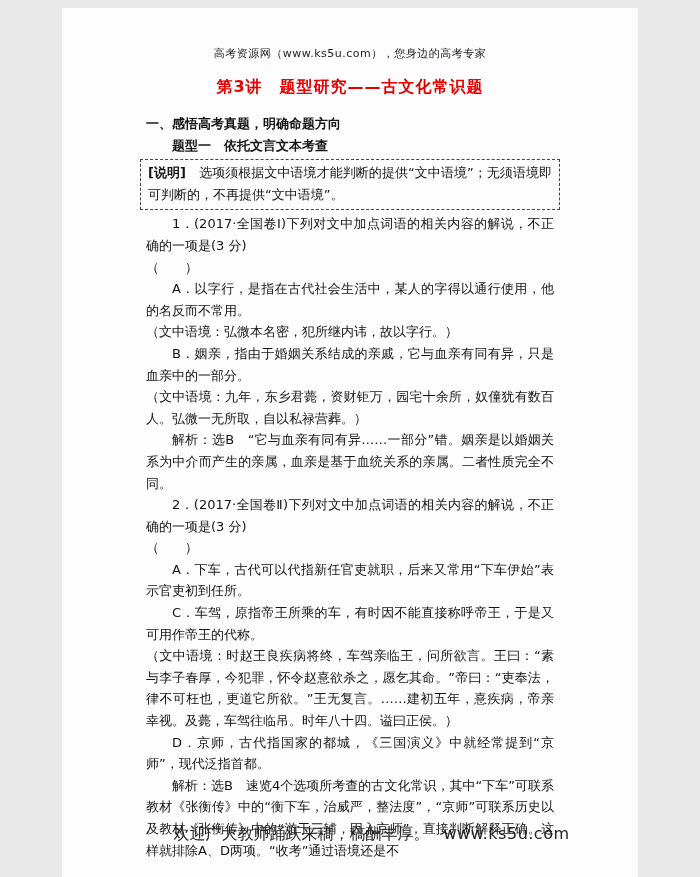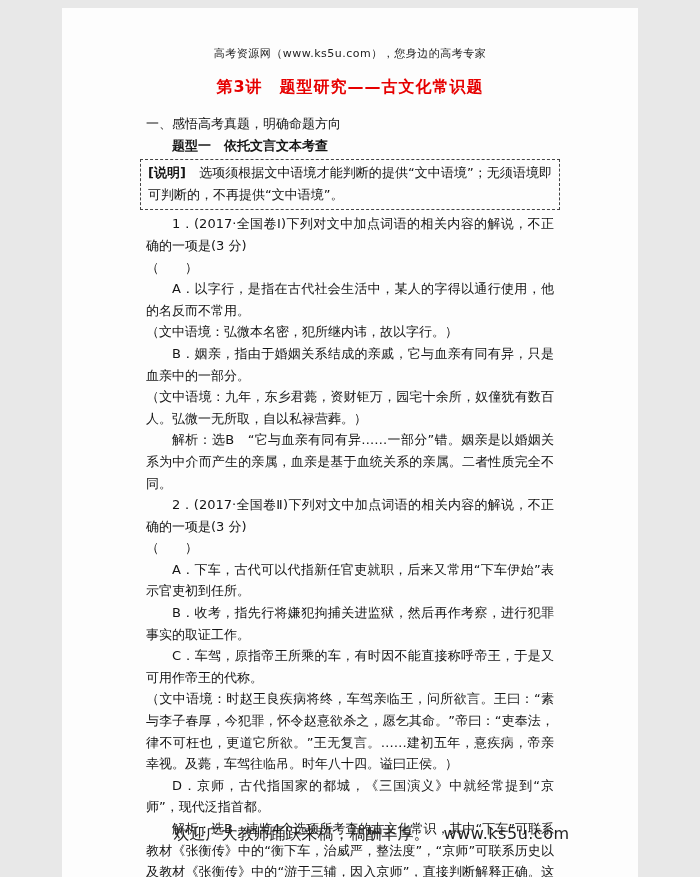--- a/index.html
+++ b/index.html
@@ -31,21 +31,21 @@
     margin:0 0 15px 0;
   }
   .content p {
     margin:0;
     font-size:13px;
     line-height:21.6px;
     text-align:justify;
     word-break:break-all;
   }
   .indent { text-indent:2em; }
-  .center-bold { text-align:center; font-weight:normal; text-indent:0; }
+  .center-bold { text-align:center; font-weight:bold; text-indent:0; }
   .subhead { font-weight:bold; text-indent:2em; text-align:left; }
   .note-box {
     border:1px dashed #444;
     margin:3px -6px 3px -6px;
     padding:2px 7px 4px 7px;
   }
   .note-box p { text-indent:0; }
   .note-label { font-weight:bold; }
   .page-footer {
     position:absolute;
@@ -83,21 +83,20 @@
     <p>（　　）</p>
     <p class="indent">A．以字行，是指在古代社会生活中，某人的字得以通行使用，他的名反而不常用。</p>
     <p>（文中语境：弘微本名密，犯所继内讳，故以字行。）</p>
     <p class="indent">B．姻亲，指由于婚姻关系结成的亲戚，它与血亲有同有异，只是血亲中的一部分。</p>
     <p>（文中语境：九年，东乡君薨，资财钜万，园宅十余所，奴僮犹有数百人。弘微一无所取，自以私禄营葬。）</p>
     <p class="indent">解析：选B　“它与血亲有同有异……一部分”错。姻亲是以婚姻关系为中介而产生的亲属，血亲是基于血统关系的亲属。二者性质完全不同。</p>
 
     <p class="indent">2．(2017·全国卷Ⅱ)下列对文中加点词语的相关内容的解说，不正确的一项是(3 分)</p>
     <p>（　　）</p>
     <p class="indent">A．下车，古代可以代指新任官吏就职，后来又常用“下车伊始”表示官吏初到任所。</p>
-    <p class="indent">B．收考，指先行将嫌犯拘捕关进监狱，然后再作考察，进行犯罪事实的取证工作。</p>
     <p class="indent">C．车驾，原指帝王所乘的车，有时因不能直接称呼帝王，于是又可用作帝王的代称。</p>
     <p>（文中语境：时赵王良疾病将终，车驾亲临王，问所欲言。王曰：“素与李子春厚，今犯罪，怀令赵憙欲杀之，愿乞其命。”帝曰：“吏奉法，律不可枉也，更道它所欲。”王无复言。……建初五年，憙疾病，帝亲幸视。及薨，车驾往临吊。时年八十四。谥曰正侯。）</p>
     <p class="indent">D．京师，古代指国家的都城，《三国演义》中就经常提到“京师”，现代泛指首都。</p>
     <p class="indent">解析：选B　速览4个选项所考查的古文化常识，其中“下车”可联系教材《张衡传》中的“衡下车，治威严，整法度”，“京师”可联系历史以及教材《张衡传》中的“游于三辅，因入京师”，直接判断解释正确。这样就排除A、D两项。“收考”通过语境还是不</p>
 
   </div>
 
   <div class="page-footer">
     <span>欢迎广大教师踊跃来稿，稿酬丰厚。</span><span class="url">www.ks5u.com</span>
   </div>

